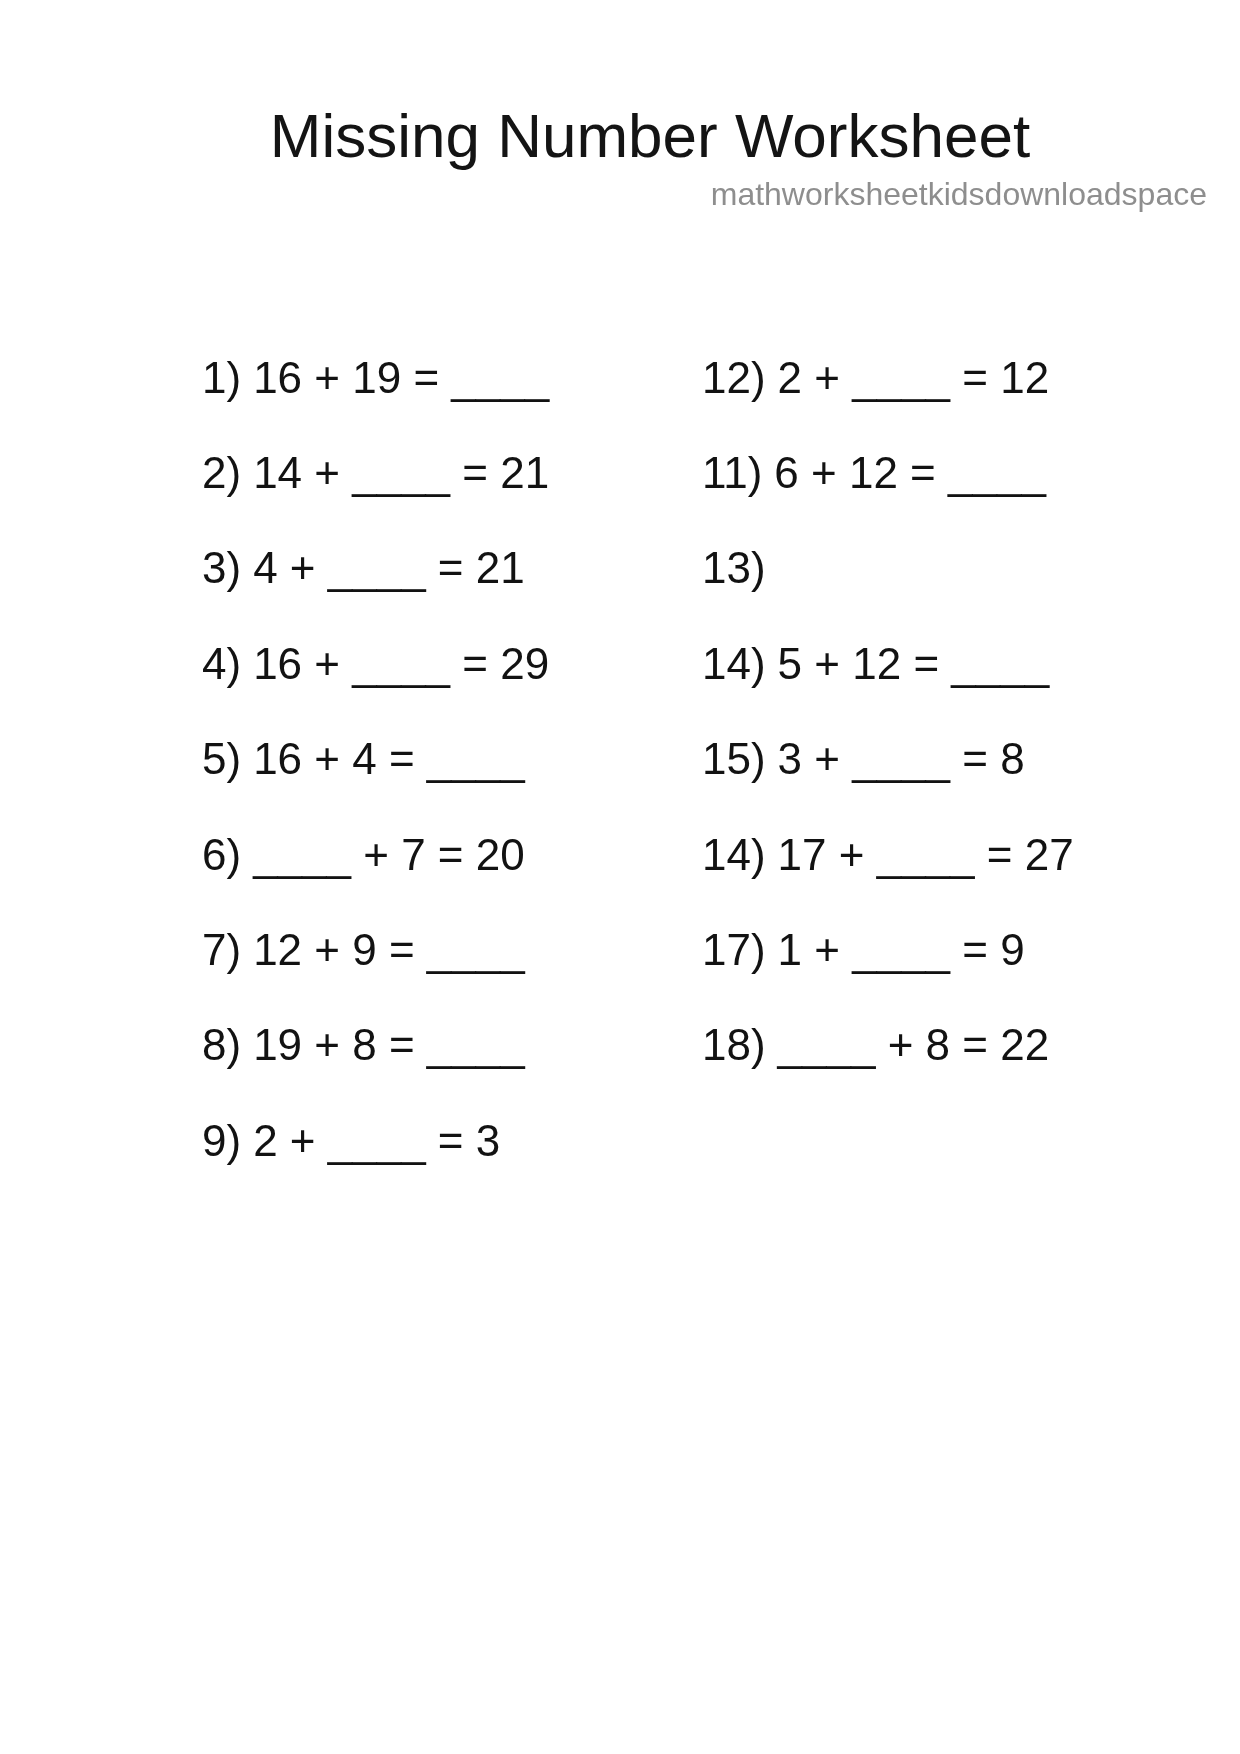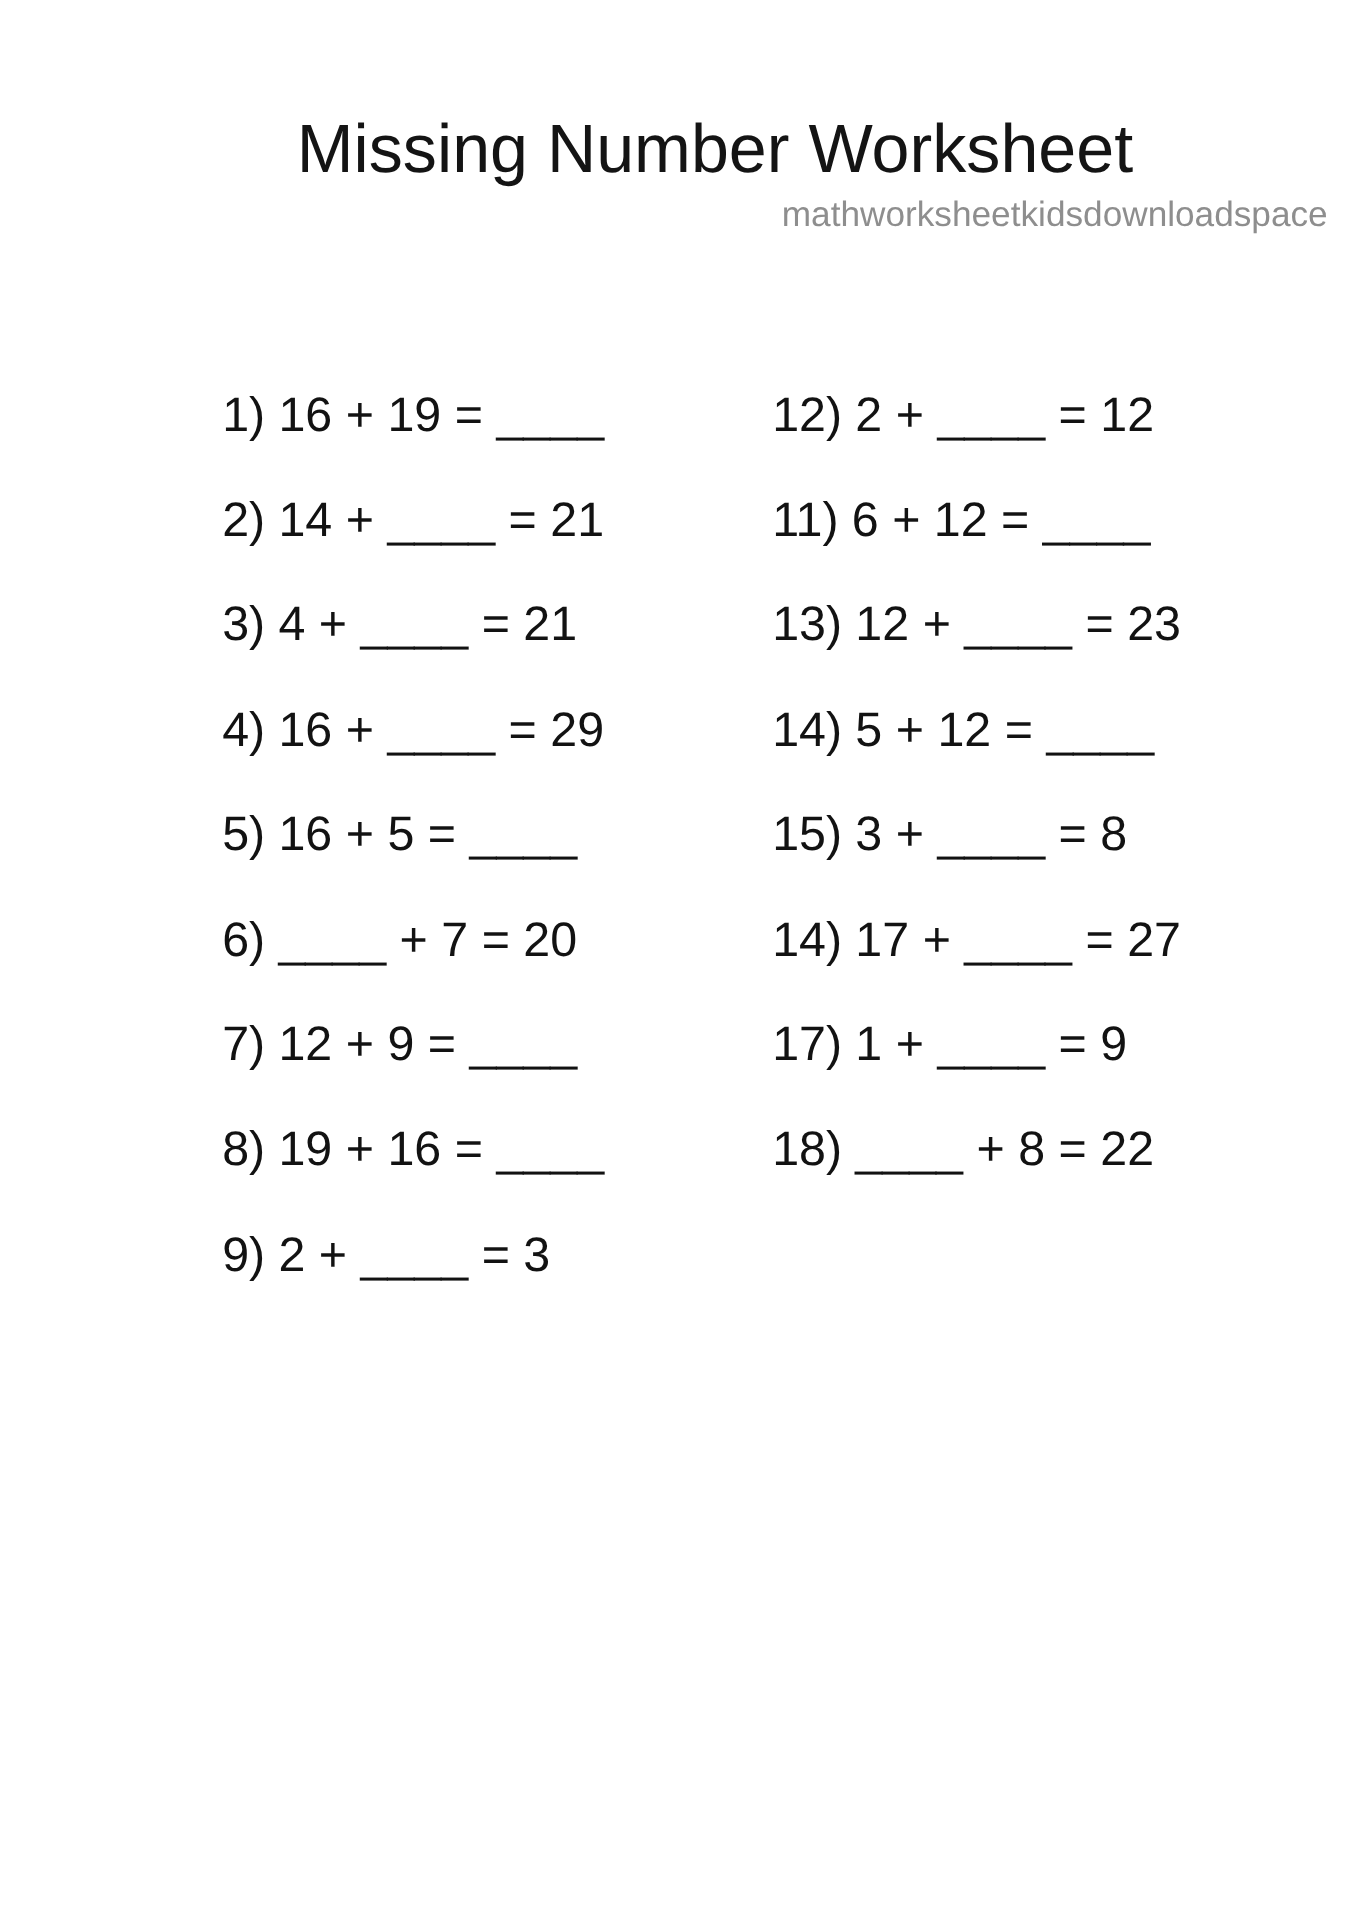--- a/index.html
+++ b/index.html
@@ -67,45 +67,45 @@
     <div class="problem">
       <span class="plabel">2)</span><span>14 + ____ = 21</span>
     </div>
     <div class="problem">
       <span class="plabel">3)</span><span>4 + ____ = 21</span>
     </div>
     <div class="problem">
       <span class="plabel">4)</span><span>16 + ____ = 29</span>
     </div>
     <div class="problem">
-      <span class="plabel">5)</span><span>16 + 5 = ____</span>
+      <span class="plabel">5)</span><span>16 + 4 = ____</span>
     </div>
     <div class="problem">
       <span class="plabel">6)</span><span>____ + 7 = 20</span>
     </div>
     <div class="problem">
       <span class="plabel">7)</span><span>12 + 9 = ____</span>
     </div>
     <div class="problem">
-      <span class="plabel">8)</span><span>19 + 16 = ____</span>
+      <span class="plabel">8)</span><span>19 + 8 = ____</span>
     </div>
     <div class="problem">
       <span class="plabel">9)</span><span>2 + ____ = 3</span>
     </div>
   </div>
 
   <div class="col col-right">
     <div class="problem">
       <span class="plabel">12)</span><span>2 + ____ = 12</span>
     </div>
     <div class="problem">
       <span class="plabel">11)</span><span>6 + 12 = ____</span>
     </div>
     <div class="problem">
-      <span class="plabel">13)</span><span>12 + ____ = 23</span>
+      <span class="plabel">13)</span>
     </div>
     <div class="problem">
       <span class="plabel">14)</span><span>5 + 12 = ____</span>
     </div>
     <div class="problem">
       <span class="plabel">15)</span><span>3 + ____ = 8</span>
     </div>
     <div class="problem">
       <span class="plabel">14)</span><span>17 + ____ = 27</span>
     </div>

